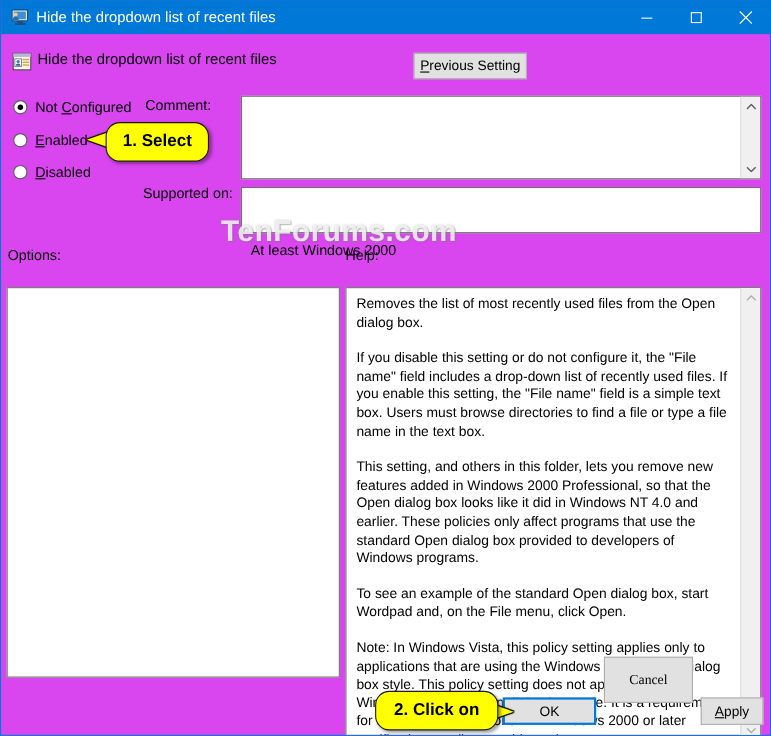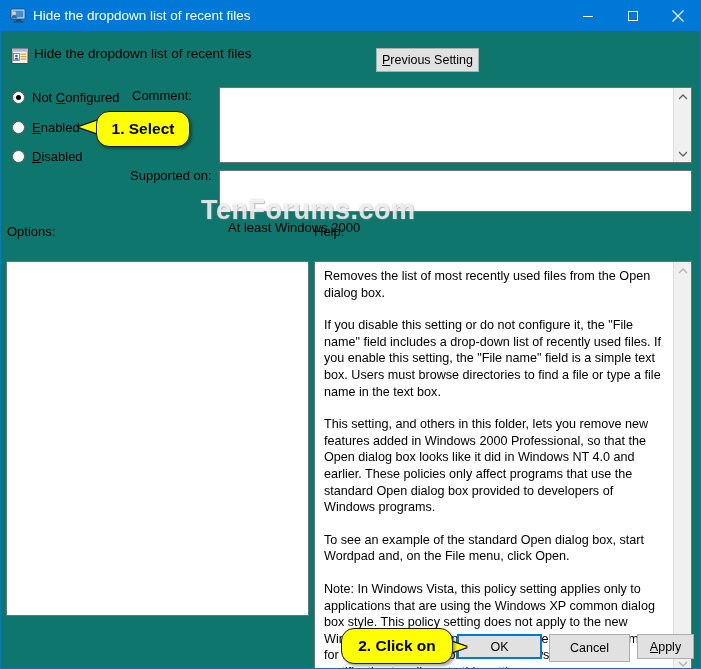--- a/index.html
+++ b/index.html
@@ -14,21 +14,21 @@
     -webkit-font-smoothing: antialiased;
   }
 
   .window {
     position: absolute;
     left: 0; top: 0;
     width: 701px;
     height: 669px;
     box-sizing: border-box;
     border: 1px solid #0078d7;
-    background: #0f766e;
+    background: #d946ef;
     overflow: hidden;
   }
 
   
   .titlebar {
     position: absolute;
     left: 0; top: 0;
     width: 699px;
     height: 30px;
     background: #0078d7;
@@ -187,21 +187,21 @@
   }
   .help-body p { margin: 0 0 16px 0; }
   .help-body p:last-child { margin-bottom: 0; }
 
   
   #ok-button {
     left: 456px; top: 633px; width: 85px; height: 25px;
     border: 2px solid #0078d7;
     background: #e1e1e1;
   }
-  #cancel-button { left: 548px; top: 633px; width: 81px; height: 28px; }
+  #cancel-button { left: 548px; top: 596px; width: 81px; height: 42px; font-family: Liberation Serif, serif; }
   #apply-button  { left: 636px; top: 633px; width: 57px; height: 25px; }
 
   
   #watermark {
     position: absolute;
     left: 200px; top: 194px;
     font-size: 27px;
     font-weight: bold;
     letter-spacing: 0.5px;
     color: rgba(255,255,255,0.78);

